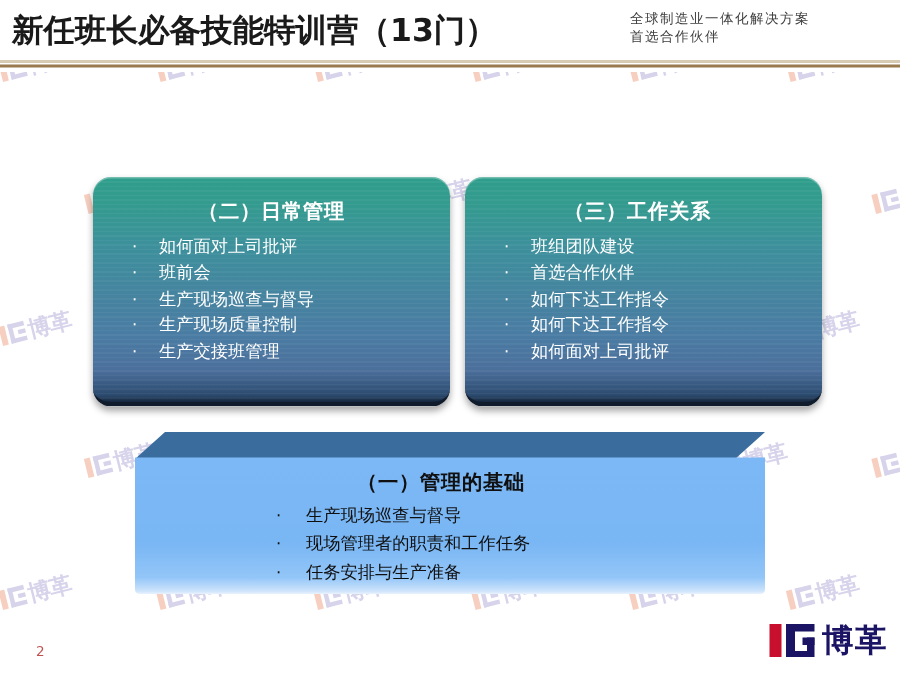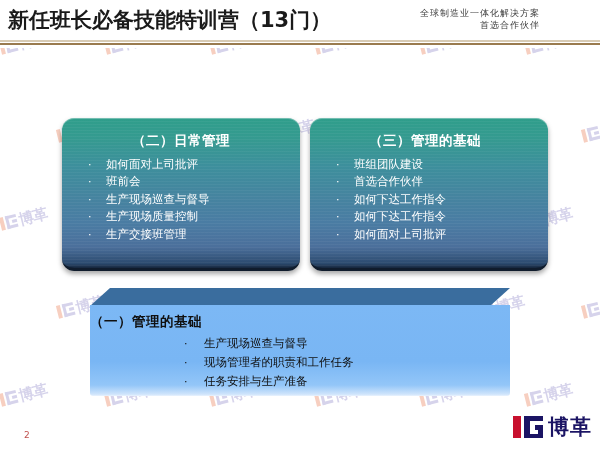--- a/index.html
+++ b/index.html
@@ -22,21 +22,21 @@
   .wm .wm-mark .i2{left:6px;top:1px;width:11px;height:3px;background:#cfcce8;}
   .wm .wm-mark .i3{left:6px;top:1px;width:3px;height:13px;background:#cfcce8;}
   .wm .wm-mark .i4{left:6px;top:11px;width:11px;height:3px;background:#cfcce8;}
   .wm .wm-mark .i5{left:12px;top:6px;width:5px;height:3px;background:#cfcce8;}
   .wm .wm-txt{color:#cfcce8;font-family:"DejaVu Sans","Liberation Sans",sans-serif;}
 
   
   .header{position:absolute;left:0;top:0;width:548px;height:48px;z-index:5;}
   .title{position:absolute;left:8px;top:6px;font-size:21px;font-weight:bold;color:#1a1a1a;
          letter-spacing:0px;white-space:nowrap;}
-  .slogan{position:absolute;right:8px;top:7px;text-align:right;font-size:9px;color:#3d3d3d;
+  .slogan{position:absolute;right:8px;top:7px;font-size:9px;color:#3d3d3d;
           line-height:12px;letter-spacing:1px;margin-left:41px;}
   .rule-top{position:absolute;left:0;top:40px;width:600px;height:2px;background:#d8cbb4;z-index:5;}
   .rule-bot{position:absolute;left:0;top:43px;width:600px;height:2px;background:#9a7b4f;z-index:5;}
 
   
   .gbox{position:absolute;z-index:3;border-radius:12px;
         background:linear-gradient(180deg,#2f9e8b 0%,#359a90 14%,#3d8f9c 32%,#45849f 52%,#4a7ca3 70%,#4b6f9b 86%,#2b4a6e 97%,#16263c 100%);
         box-shadow:0 3px 5px rgba(0,0,0,.35), inset 0 1px 0 rgba(255,255,255,.30);
         border-bottom:3px solid #101c2c;
         overflow:hidden;}
@@ -56,21 +56,21 @@
   .gbox ul li .bullet{position:absolute;left:4px;top:0;color:#ffffff;font-size:11px;}
 
   
   .bbox-wrap{position:absolute;left:90px;top:288px;width:420px;height:108px;z-index:3;}
   .bbox-top{position:absolute;left:0;top:0;width:420px;height:18px;
             background:#3a6d9e;
             clip-path:polygon(20px 0, 420px 0, 400px 18px, 0px 18px);}
   .bbox-body{position:absolute;left:0;top:17px;width:420px;height:91px;
              background:linear-gradient(180deg,#7cb8f5 0%,#79b6f4 62%,#93c6f8 88%,#cfe4fb 98%,#eaf3fe 100%);
              border-bottom-left-radius:3px;border-bottom-right-radius:3px;}
-  .bbox-body .hd{margin:8px 0 3px 0;text-align:left;font-size:13.5px;font-weight:bold;
+  .bbox-body .hd{margin:8px 0 3px 0;text-align:center;font-size:13.5px;font-weight:bold;
                  color:#101010;letter-spacing:.5px;padding-right:12px;}
   .bbox-body ul{list-style:none;margin:0;padding:0 0 0 92px;}
   .bbox-body ul li{font-size:11.5px;color:#101010;line-height:19px;white-space:nowrap;
                    position:relative;padding-left:22px;}
   .bbox-body ul li .bullet{position:absolute;left:2px;top:0;font-size:11px;color:#101010;}
 
   
   .pageno{position:absolute;left:24px;top:430px;font-size:9px;color:#c0504d;z-index:6;}
 
   
@@ -141,21 +141,21 @@
     <ul>
       <li><span class="bullet">·</span><span>如何面对上司批评</span></li>
       <li><span class="bullet">·</span><span>班前会</span></li>
       <li><span class="bullet">·</span><span>生产现场巡查与督导</span></li>
       <li><span class="bullet">·</span><span>生产现场质量控制</span></li>
       <li><span class="bullet">·</span><span>生产交接班管理</span></li>
     </ul>
   </div>
 
   <div class="gbox" id="box-rel">
-    <div class="hd">（三）管理的基础</div>
+    <div class="hd">（三）工作关系</div>
     <ul>
       <li><span class="bullet">·</span><span>班组团队建设</span></li>
       <li><span class="bullet">·</span><span>首选合作伙伴</span></li>
       <li><span class="bullet">·</span><span>如何下达工作指令</span></li>
       <li><span class="bullet">·</span><span>如何下达工作指令</span></li>
       <li><span class="bullet">·</span><span>如何面对上司批评</span></li>
     </ul>
   </div>
 
   <div class="bbox-wrap">

